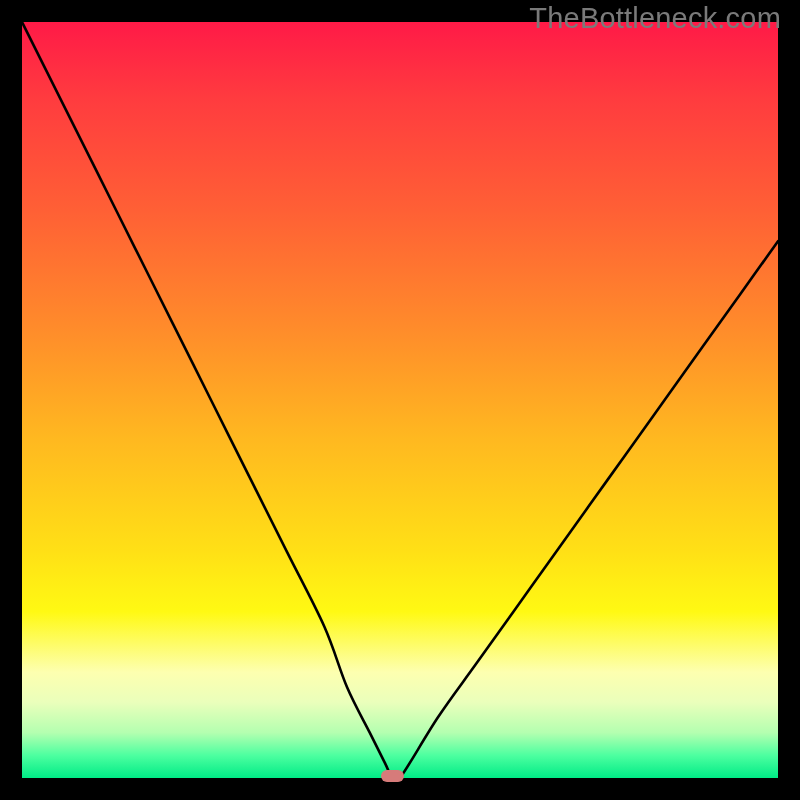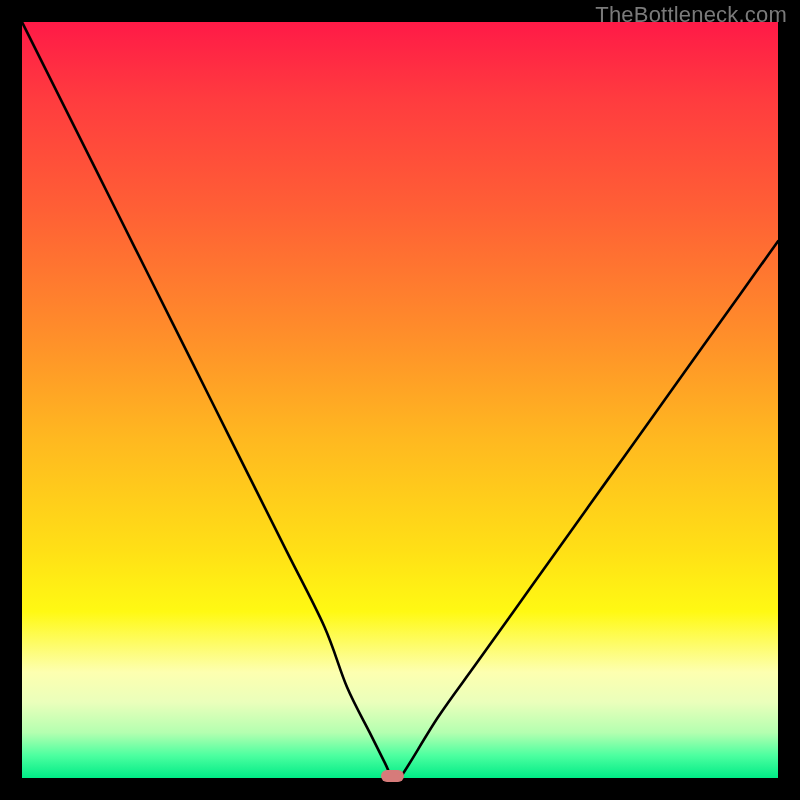--- a/index.html
+++ b/index.html
@@ -35,23 +35,23 @@
       #fdffb0 86%,
       #eaffbb 90%,
       #b4ffb0 94%,
       #4dffa0 97%,
       #00eb86 100%
     );
   }
   .watermark {
     position: absolute;
     top: 2px;
-    right: 13px;
+    right: 19px;
     color: #7a7a7a;
-    font-size: 22px;
+    font-size: 29px;
     font-weight: 500;
     letter-spacing: 0.2px;
     user-select: none;
   }
   svg.curve {
     position: absolute;
     left: 0;
     top: 0;
     width: 756px;
     height: 756px;

